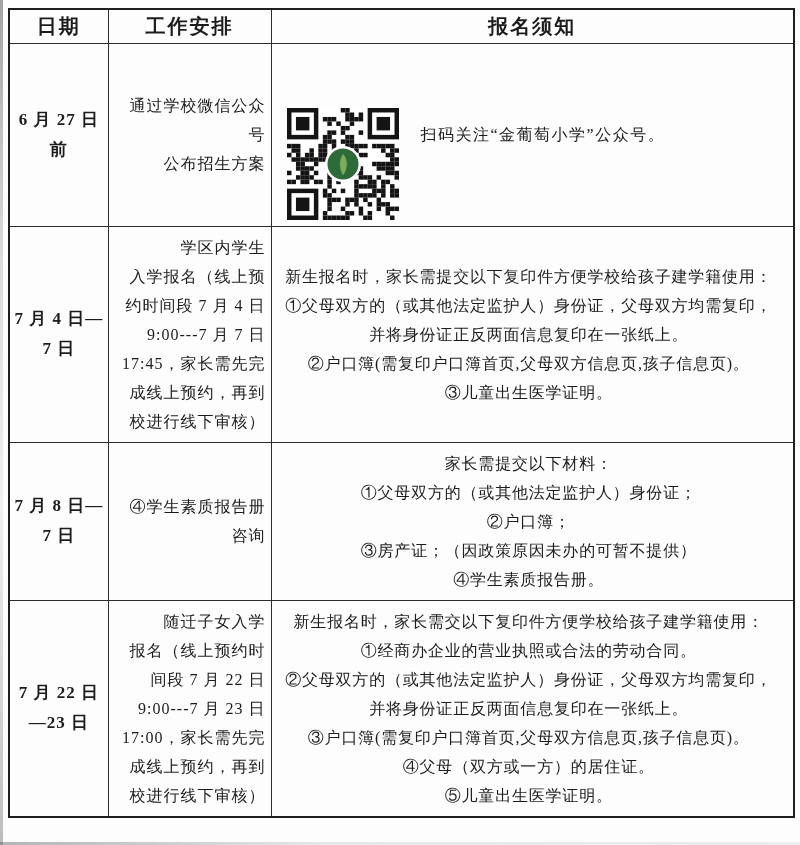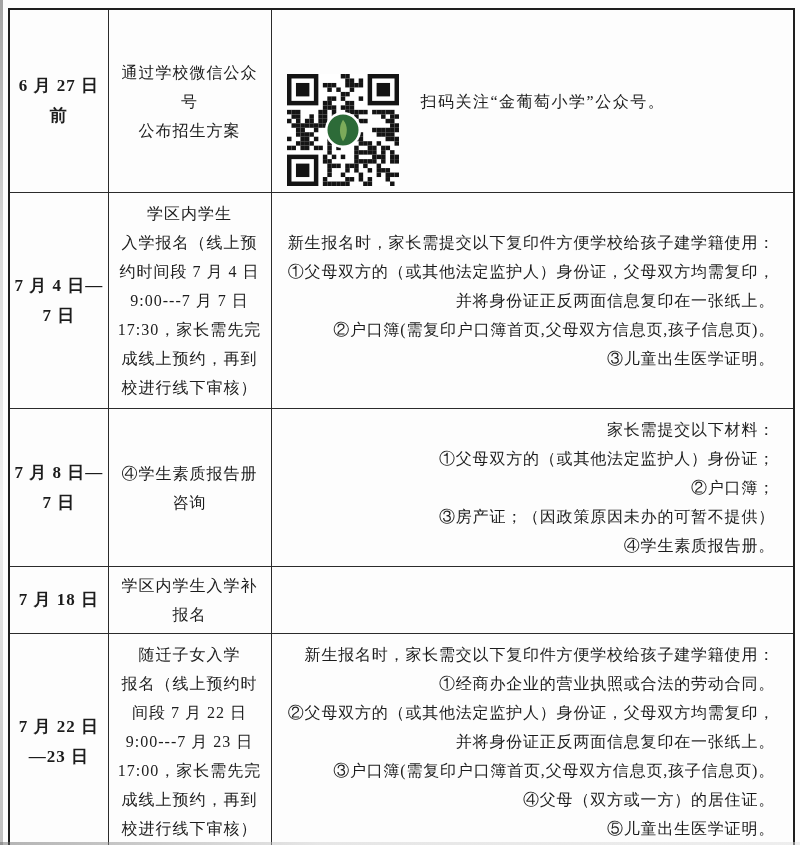--- a/index.html
+++ b/index.html
@@ -31,26 +31,26 @@
     letter-spacing: 2px; text-align: center;
     padding: 2px 4px;
   }
   td.date {
     text-align: center; font-size: 17px;
     line-height: 30px; letter-spacing: 1px;
     padding: 2px 4px;
     font-weight: bold;
   }
   td.work {
-    text-align: center; font-size: 16px;
+    text-align: right; font-size: 16px;
     line-height: 29px; letter-spacing: 1px;
     padding: 4px 5px;
   }
   td.notice {
-    text-align: right; font-size: 16px;
+    text-align: center; font-size: 16px;
     line-height: 29px; letter-spacing: 0.8px;
     padding: 6px 18px 6px 11px;
   }
   .qrwrap { display: flex; align-items: center; }
   .qr { display: inline-block; width: 112px; height: 112px; margin-left: 4px; flex: 0 0 auto; }
   .qr svg { display: block; }
   .qrcap {
     margin-left: 22px; font-size: 16px;
     letter-spacing: 1.5px; white-space: nowrap;
   }
@@ -71,20 +71,25 @@
 
 <div class="page">
 
   <table class="sched">
     <colgroup>
       <col class="col-date">
       <col class="col-work">
       <col class="col-notice">
     </colgroup>
     <tbody>
+        <tr style="height:34px">
+      <th>日期</th>
+      <th>工作安排</th>
+      <th>报名须知</th>
+    </tr>
 
     <tr style="height:130px">
       <td class="date">6 月 27 日前</td>
       <td class="work">通过学校微信公众号
 公布招生方案</td>
       <td class="notice">
         <div class="qrwrap">
           <span class="qr">
             <svg id="qrsvg" viewBox="0 0 110 110" width="112" height="112" xmlns="http://www.w3.org/2000/svg">
                   <rect x="0" y="0" width="110" height="110" fill="#ffffff"></rect>
@@ -316,45 +321,39 @@
           </span>
           <span class="qrcap">扫码关注“金葡萄小学”公众号。</span>
         </div>
       </td>
     </tr>
 
     <tr style="height:216px">
       <td class="date">7 月 4 日—
 7 日</td>
       <td class="work">学区内学生
-入学报名（线上预约时间段 7 月 4 日 9:00---7 月 7 日 17:30，家长需先完成线上预约，再到校进行线下审核）</td>
+入学报名（线上预约时间段 7 月 4 日 9:00---7 月 7 日 17:45，家长需先完成线上预约，再到校进行线下审核）</td>
       <td class="notice">新生报名时，家长需提交以下复印件方便学校给孩子建学籍使用：
 ①父母双方的（或其他法定监护人）身份证，父母双方均需复印，并将身份证正反两面信息复印在一张纸上。
 ②户口簿(需复印户口簿首页,父母双方信息页,孩子信息页)。
 ③儿童出生医学证明。</td>
     </tr>
 
     <tr style="height:140px">
       <td class="date">7 月 8 日—
 7 日</td>
       <td class="work">④学生素质报告册
 咨询</td>
       <td class="notice">家长需提交以下材料：
 ①父母双方的（或其他法定监护人）身份证；
 ②户口簿；
 ③房产证；（因政策原因未办的可暂不提供）
 ④学生素质报告册。</td>
     </tr>
 
-    <tr style="height:58px">
-      <td class="date">7 月 18 日</td>
-      <td class="work">学区内学生入学补
-报名</td>
-      <td class="notice"></td>
-    </tr>
 
     <tr style="height:196px">
       <td class="date">7 月 22 日
 —23 日</td>
       <td class="work">随迁子女入学
 报名（线上预约时间段 7 月 22 日 9:00---7 月 23 日 17:00，家长需先完成线上预约，再到校进行线下审核）</td>
       <td class="notice">新生报名时，家长需交以下复印件方便学校给孩子建学籍使用：
 ①经商办企业的营业执照或合法的劳动合同。
 ②父母双方的（或其他法定监护人）身份证，父母双方均需复印，并将身份证正反两面信息复印在一张纸上。
 ③户口簿(需复印户口簿首页,父母双方信息页,孩子信息页)。

